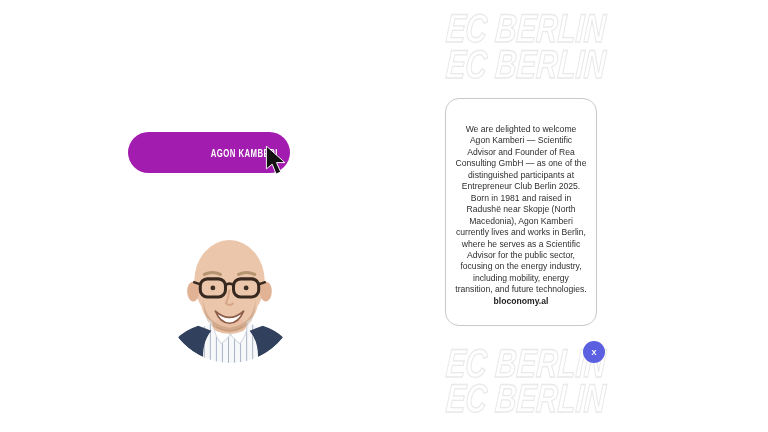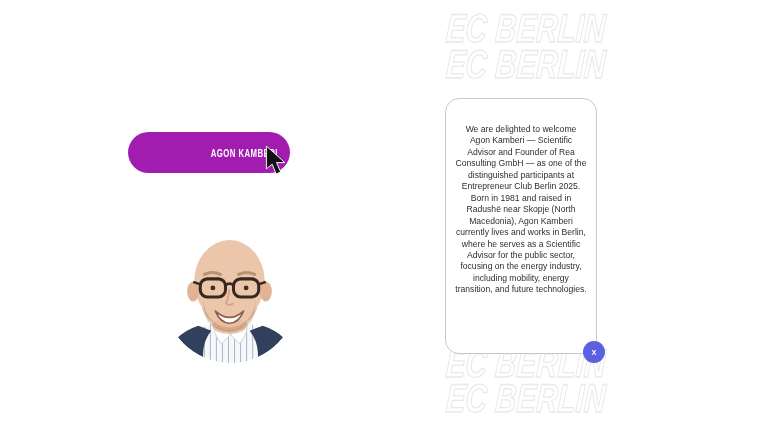--- a/index.html
+++ b/index.html
@@ -37,21 +37,21 @@
   }
   
   .cursor{position:absolute;left:264px;top:146px;z-index:6;}
   
   .avatar{
     position:absolute;left:164px;top:230px;width:133px;height:133px;
     border-radius:50%;overflow:hidden;z-index:2;
   }
   
   .card{
-    position:absolute;left:445px;top:98px;width:152px;height:256px;
+    position:absolute;left:445px;top:98px;width:152px;height:228px;
     box-sizing:border-box;background:#ffffff;
     border:1px solid #c9c9c9;border-radius:14px;
     padding:25px 9px 0 9px;text-align:center;z-index:3;
   }
   .card p{
     margin:0;font-size:8.6px;line-height:11.45px;color:#2e2e2e;
     font-family:"Liberation Sans",sans-serif;
   }
   .card .website{
     margin:0;font-size:8.6px;line-height:11.45px;color:#1d1d1d;font-weight:bold;
@@ -152,19 +152,20 @@
         <path d="M65 59 Q63.5 69 61.5 72.5 Q65 76.5 69 72.5" fill="none" stroke="#d8a687" stroke-width="2"></path>
 
         <path d="M51 80.5 Q65 93 79 80.5 Q74 92.5 65 92.5 Q56 92.5 51 80.5 Z" fill="#ffffff" stroke="#8d5d49" stroke-width="1.6" stroke-linejoin="round"></path>
       </g>
     </svg>
   </div>
 
   <div class="card">
     <p>We are delighted to welcome Agon Kamberi — Scientific Advisor and Founder of Rea Consulting GmbH — as one of the distinguished participants at Entrepreneur Club Berlin 2025.</p>
     <p>Born in 1981 and raised in Radushë near Skopje (North Macedonia), Agon Kamberi currently lives and works in Berlin, where he serves as a Scientific Advisor for the public sector, focusing on the energy industry, including mobility, energy transition, and future technologies.</p>
+    <p class="website">bloconomy.al</p>
   </div>
 
   <button class="close-btn">
     <span>X</span>
   </button>
 
 </div>
 
 </body></html>

